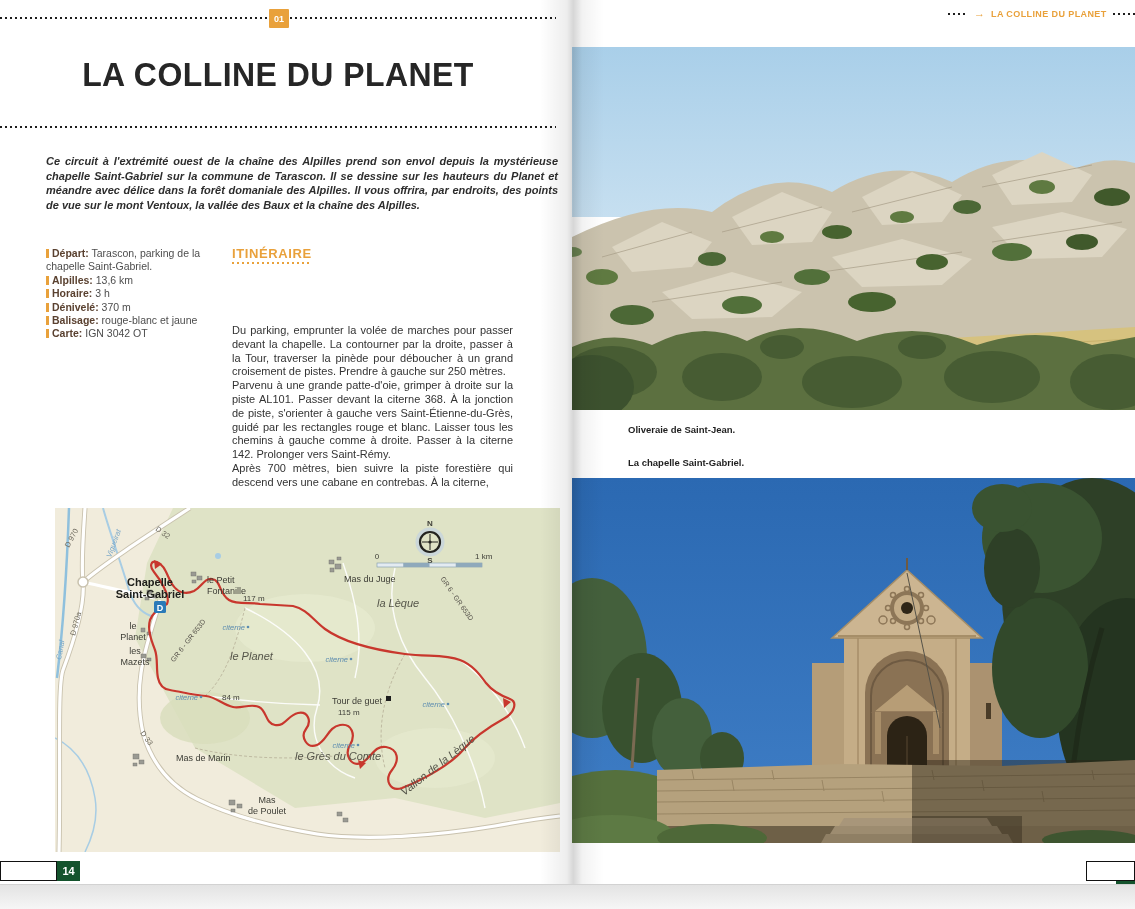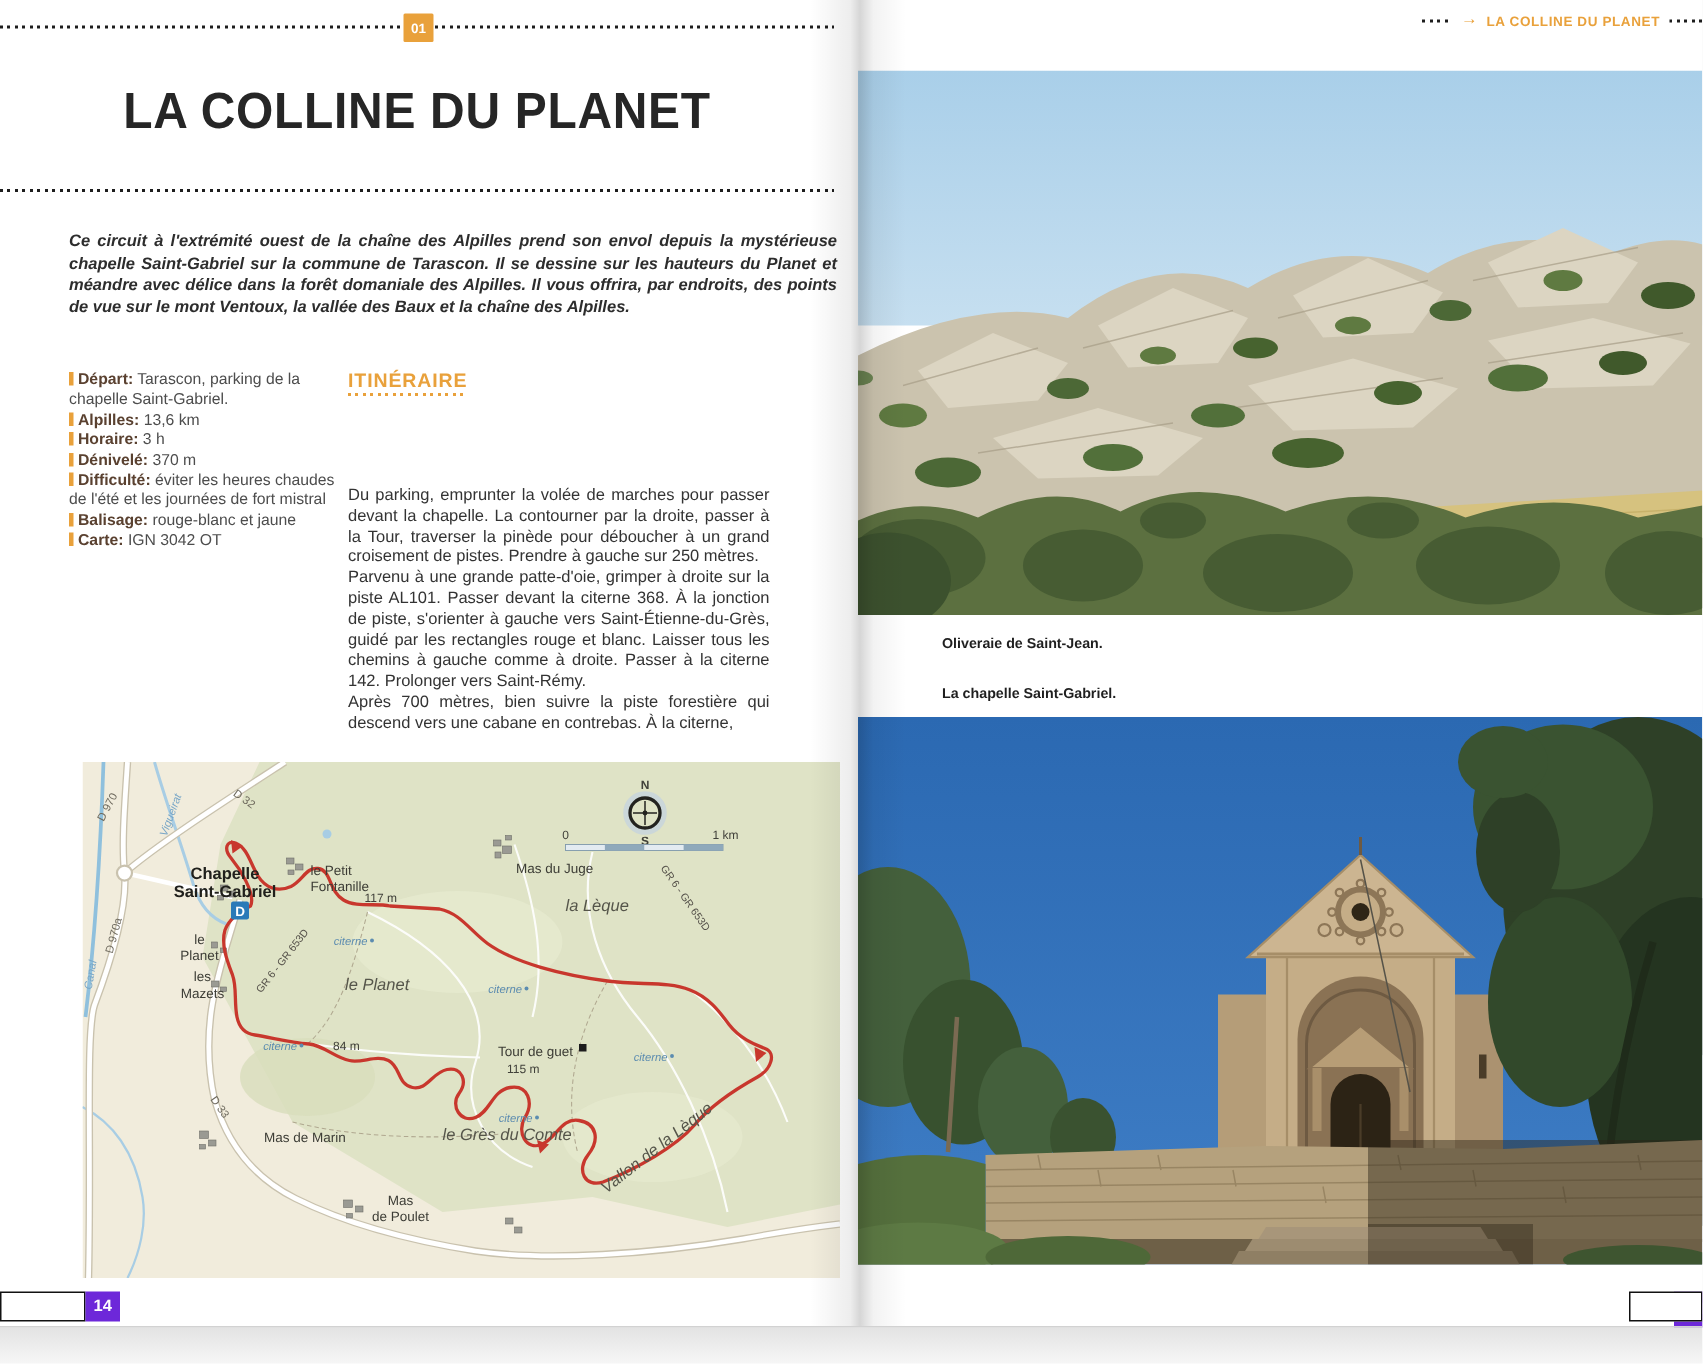--- a/index.html
+++ b/index.html
@@ -30,21 +30,21 @@
   .itin-head{font-size:13px;font-weight:bold;color:#E9A13B;letter-spacing:.6px;}
   .itin-body{width:281px;font-size:11px;line-height:13.8px;color:#333;text-align:justify;}
   .itin-body p{margin:0;}
 
   .caption{font-size:9.5px;font-weight:bold;color:#1f1f1f;}
 
   .runhead{display:flex;align-items:center;gap:6px;}
   .runhead .lbl{font-size:9px;font-weight:bold;color:#E9A13B;letter-spacing:.4px;white-space:nowrap;}
   .runhead .arr{font-size:11px;font-weight:bold;color:#E9A13B;line-height:1;}
 
-  .pagenum-dark{background:#6d28d9;color:#fff;font-size:11px;font-weight:bold;
+  .pagenum-dark{background:#14532d;color:#fff;font-size:11px;font-weight:bold;
                 display:flex;align-items:center;justify-content:center;}
   .pagenum-white{background:#fff;border:1.5px solid #111;}
 
   .gutter{pointer-events:none;background:linear-gradient(90deg,rgba(0,0,0,0) 0%,rgba(0,0,0,0.07) 42%,
           rgba(0,0,0,0.16) 52%,rgba(0,0,0,0.05) 66%,rgba(0,0,0,0) 100%);}
   .below{background:linear-gradient(#e3e3e3,#f6f6f6);border-top:1px solid #d2d2d2;}
 
   
   text{font-family:"Liberation Sans",sans-serif;}
   .mt-place{font-size:9px;fill:#3c3c35;}
@@ -69,21 +69,20 @@
 
     <div class="abs dotrule" style="left:0;top:126px;width:556px;"></div>
 
     <div class="abs intro" style="left:46px;top:154px;">Ce circuit à l'extrémité ouest de la chaîne des Alpilles prend son envol depuis la mystérieuse chapelle Saint-Gabriel sur la commune de Tarascon. Il se dessine sur les hauteurs du Planet et méandre avec délice dans la forêt domaniale des Alpilles. Il vous offrira, par endroits, des points de vue sur le mont Ventoux, la vallée des Baux et la chaîne des Alpilles.</div>
 
     <div class="abs infocol" style="left:46px;top:247px;">
       <p class="inforow"><span class="infobar"></span><span class="infolabel">Départ:</span><span> Tarascon, parking de la chapelle Saint-Gabriel.</span></p>
       <p class="inforow"><span class="infobar"></span><span class="infolabel">Alpilles:</span><span> 13,6 km</span></p>
       <p class="inforow"><span class="infobar"></span><span class="infolabel">Horaire:</span><span> 3 h</span></p>
       <p class="inforow"><span class="infobar"></span><span class="infolabel">Dénivelé:</span><span> 370 m</span></p>
-      <p class="inforow"><span class="infobar"></span><span class="infolabel">Difficulté:</span><span> éviter les heures chaudes de l'été et les journées de fort mistral</span></p>
       <p class="inforow"><span class="infobar"></span><span class="infolabel">Balisage:</span><span> rouge-blanc et jaune</span></p>
       <p class="inforow"><span class="infobar"></span><span class="infolabel">Carte:</span><span> IGN 3042 OT</span></p>
     </div>
 
     <div class="abs itin-head" style="left:232px;top:246px;">ITINÉRAIRE</div>
     <div class="abs dotrule-orange" style="left:232px;top:262px;width:80px;"></div>
     <div class="abs itin-body" style="left:232px;top:276px;margin-top:48px;">
       <p>Du parking, emprunter la volée de marches pour passer devant la chapelle. La contourner par la droite, passer à la Tour, traverser la pinède pour déboucher à un grand croisement de pistes. Prendre à gauche sur 250 mètres.</p>
       <p>Parvenu à une grande patte-d'oie, grimper à droite sur la piste AL101. Passer devant la citerne 368. À la jonction de piste, s'orienter à gauche vers Saint-Étienne-du-Grès, guidé par les rectangles rouge et blanc. Laisser tous les chemins à gauche comme à droite. Passer à la citerne 142. Prolonger vers Saint-Rémy.</p>
       <p>Après 700 mètres, bien suivre la piste forestière qui descend vers une cabane en contrebas. À la citerne,</p>

